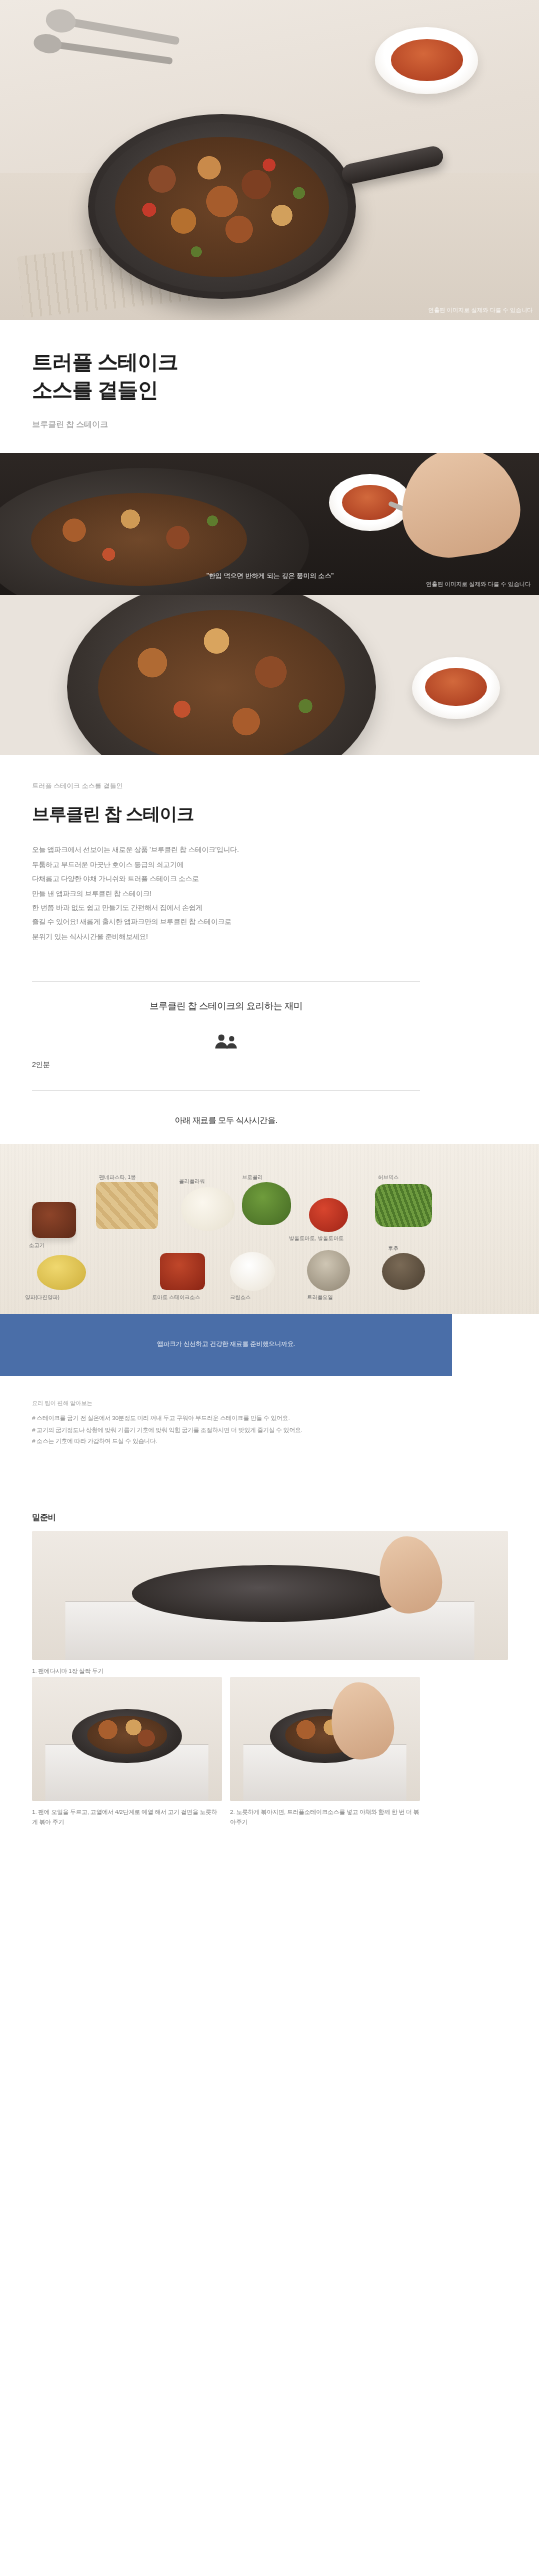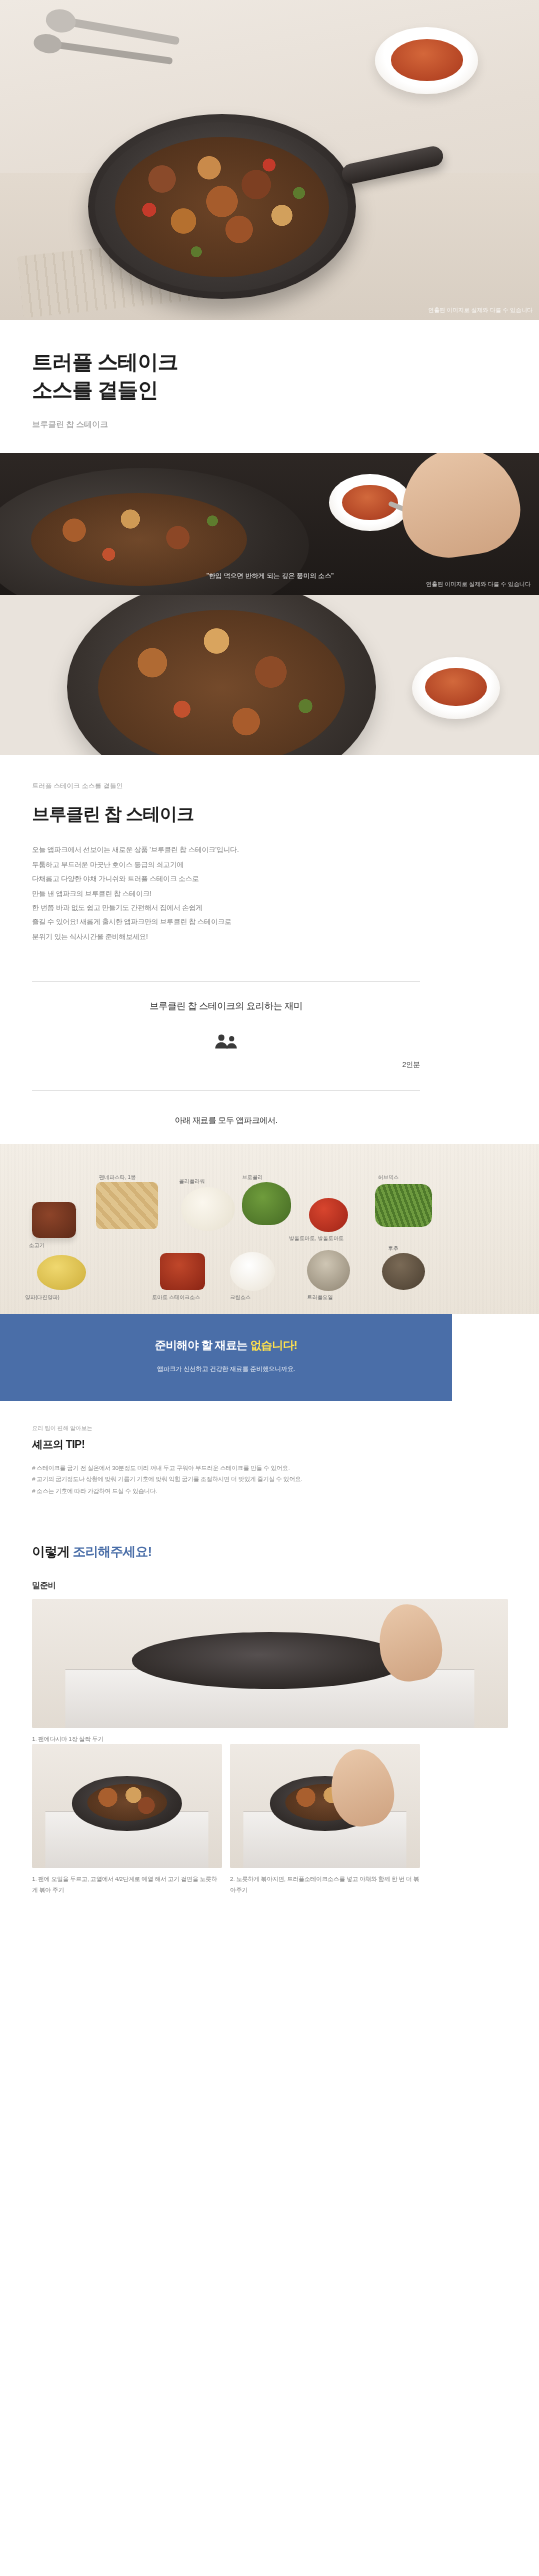--- a/index.html
+++ b/index.html
@@ -171,21 +171,21 @@
   .desc h2 { margin:0 0 17.5px 0; font-size:17.5px; font-weight:700; color:#1f1f1f; letter-spacing:-0.5px; }
   .desc p { margin:0 0 0 0; font-size:7px; line-height:2.05; color:#7b7b7b; letter-spacing:-0.2px; }
 
   
   .info {
     margin: 13.4px 32px 0 32px; padding: 17.5px 0 19.6px 0;
     border-top:0.5px solid #e3e3e3; border-bottom:0.5px solid #e3e3e3;
   }
   .info .head { text-align:center; font-size:9.3px; color:#2b2b2b; font-weight:400; letter-spacing:-0.3px; margin-bottom:17.5px; }
   .info .cols { display:flex; }
-  .info .col { flex:1; text-align:right; }
+  .info .col { flex:1; text-align:left; }
   .info .ico { height:23px; display:flex; align-items:center; justify-content:center; margin-bottom:7.2px; }
   .info .lbl { font-size:7.2px; color:#444; letter-spacing:-0.2px; }
 
   
   .ing-head { text-align:center; padding:24px 0 17.5px 0; font-size:8.2px; color:#2b2b2b; letter-spacing:-0.3px; }
 
   
   .board { position:relative; width:540px; height:170px; background:#f1ece3; overflow:hidden; }
   .board .grain { position:absolute; inset:0;
     background:
@@ -329,21 +329,21 @@
             <path d="M4 30c0-7 5.5-12 12-12s12 5 12 12z" fill="#3a3a3a"></path>
             <circle cx="36" cy="11" r="5" fill="#3a3a3a"></circle>
             <path d="M26 30c0-6 4.5-10 10-10s10 4 10 10z" fill="#3a3a3a"></path>
           </svg>
         </div>
         <div class="lbl">2인분</div>
       </div>
     </div>
   </div>
 
-  <div class="ing-head">아래 재료를 모두 앱파크에서.</div>
+  <div class="ing-head">아래 재료를 모두 식사시간을.</div>
 
   <div class="board">
     <div class="grain"></div>
 
     <div class="ing meat"></div>
     <div class="note" style="position:absolute;left:29px;top:98px;font-size:5.2px;color:#6a6a6a">소고기</div>
 
     <div class="ing penne"></div>
     <div class="note" style="position:absolute;left:99px;top:30px;font-size:5.2px;color:#6a6a6a">펜네파스타, 1봉</div>
 
@@ -369,40 +369,33 @@
     <div class="note" style="position:absolute;left:230px;top:150px;font-size:5.2px;color:#6a6a6a">크림소스</div>
 
     <div class="ing truffle"></div>
     <div class="note" style="position:absolute;left:307px;top:150px;font-size:5.2px;color:#6a6a6a">트러플오일</div>
 
     <div class="ing pepper"></div>
     <div class="note" style="position:absolute;left:388px;top:101px;font-size:5.2px;color:#6a6a6a">후추</div>
   </div>
 
   <div class="blue">
-    <h3>
-      <span>준비해야 할 재료는 </span><em>없습니다!</em>
-    </h3>
     <p>앱파크가 신선하고 건강한 재료를 준비했으니까요.</p>
   </div>
 
   <div class="tip">
     <div class="small">요리 팁이 편해 알아보는</div>
-    <h4>셰프의 TIP!</h4>
     <ul>
       <li># 스테이크를 굽기 전 실온에서 30분정도 미리 꺼내 두고 구워야 부드러운 스테이크를 만들 수 있어요.</li>
       <li># 고기의 굽기정도나 상황에 맞춰 기름기 기호에 맞춰 익힘 굽기를 조절하시면 더 맛있게 즐기실 수 있어요.</li>
       <li># 소스는 기호에 따라 가감하여 드실 수 있습니다.</li>
     </ul>
   </div>
 
   <div class="cook">
-    <h3>
-      <span>이렇게 </span><em>조리해주세요!</em>
-    </h3>
 
     <div class="step-title">밑준비</div>
 
     <div class="photo-full">
       <div class="ph-stove"></div>
       <div class="ph-pan"></div>
       <div class="ph-hand"></div>
     </div>
     <div class="cap">1. 팬에다시마 1장 살짝 두기</div>
 

